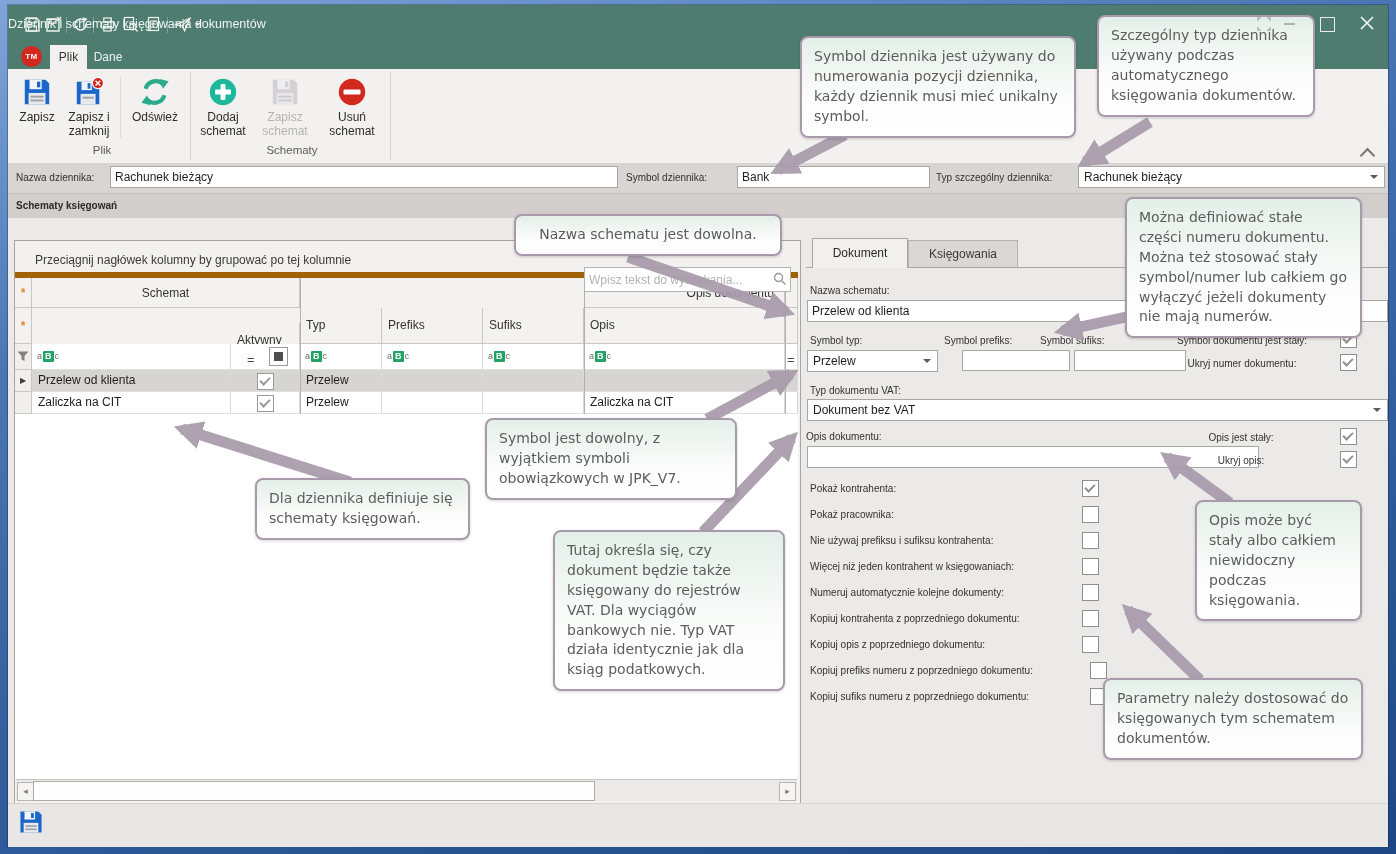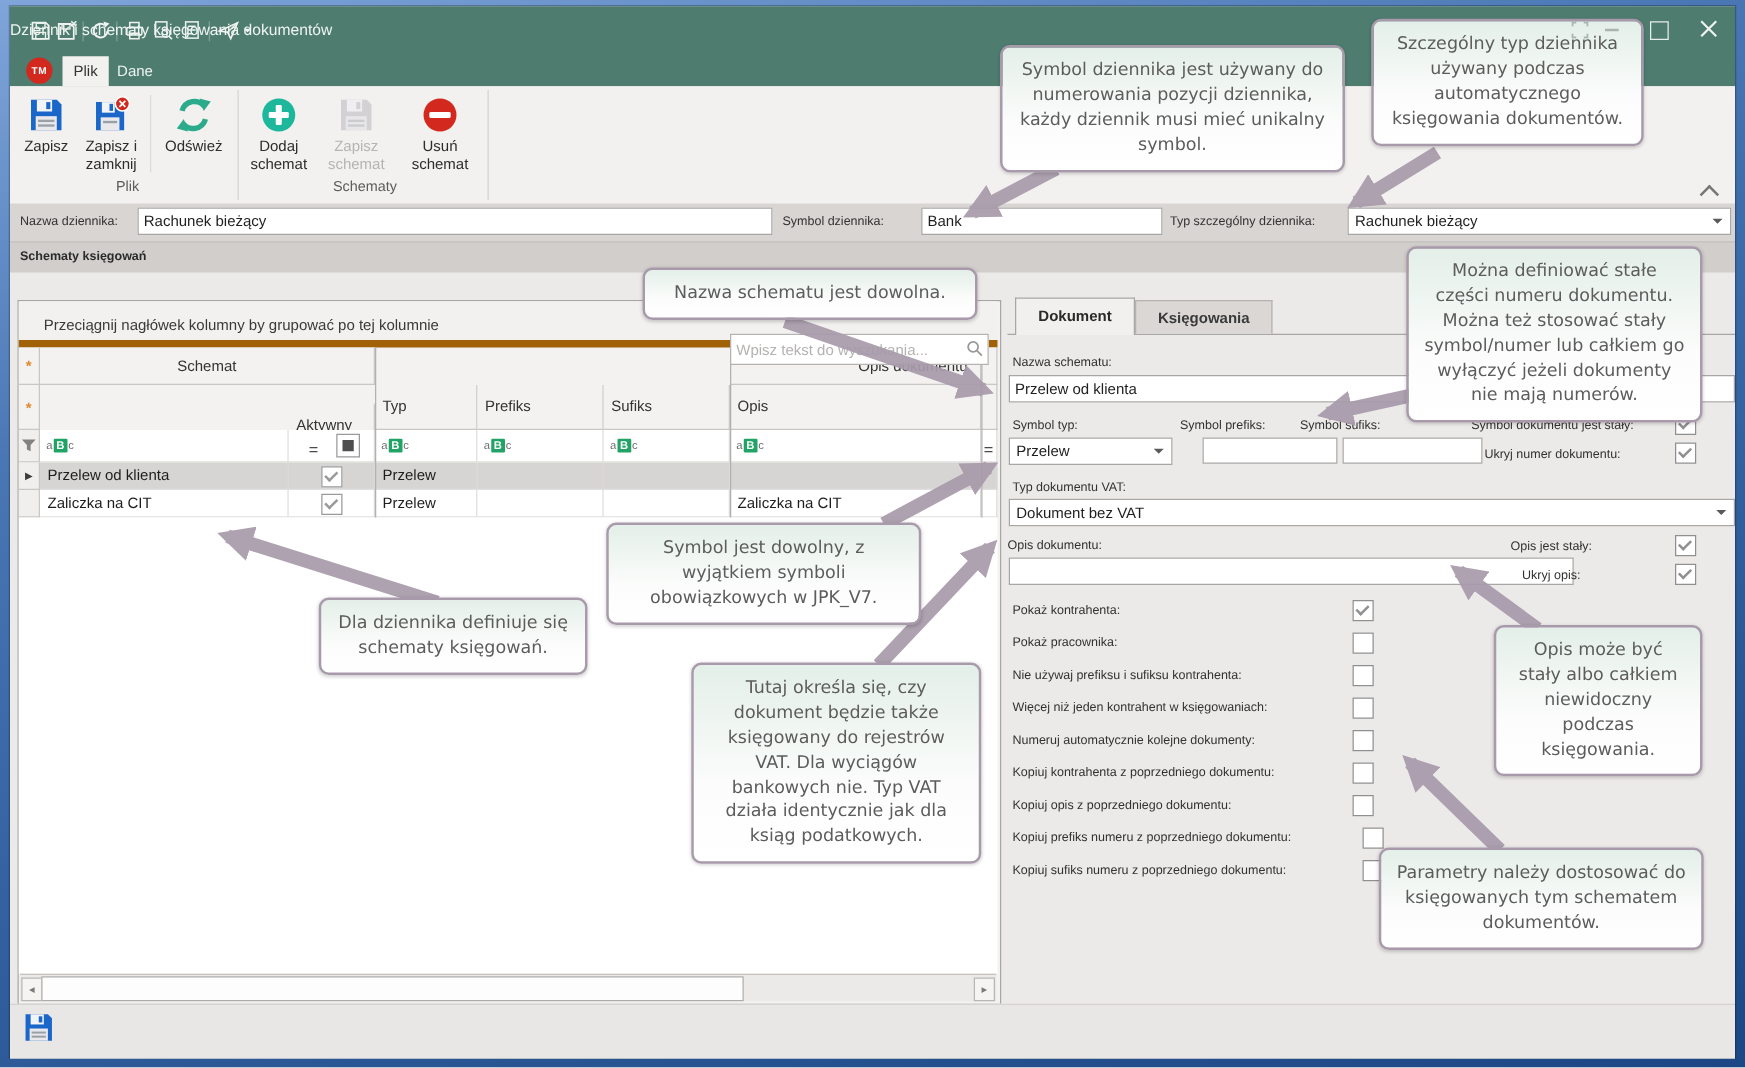--- a/index.html
+++ b/index.html
@@ -41,22 +41,22 @@
   .rowbg{background:#fff}
   .bandline{position:absolute;width:1px;background:#b3b1af}
   .abc{position:absolute;font-size:9px;color:#6a6a6a;display:flex;align-items:center;gap:1px;line-height:11px}
   .abc b{display:inline-block;background:#21a366;color:#fff;font-weight:bold;padding:0 2px;font-size:9px;line-height:11px;border-radius:1px}
   .eq{position:absolute;font-size:13px;color:#4a4a4a}
   .gcb{position:absolute;width:15px;height:15px;background:#fff;border:1px solid #9a9a9a}
   .gcb.checked::after{content:"";position:absolute;left:2px;top:3px;width:8px;height:4px;border-left:2px solid #9a9a9a;border-bottom:2px solid #9a9a9a;transform:rotate(-45deg)}
   .sbar{position:absolute;left:1px;top:538px;width:781px;height:21px;background:#eceae8;border-top:1px solid #c5c3c1}
   .sbtn{position:absolute;top:2px;width:15px;height:17px;background:#f5f4f3;border:1px solid #b8b6b4;color:#7a7a7a;font-size:9px;line-height:16px;text-align:center}
   .sthumb{position:absolute;left:17px;top:1px;width:560px;height:18px;background:#fdfdfd;border:1px solid #aeacaa}
-  .dtab{position:absolute;box-sizing:border-box;text-align:center;font-weight:bold;font-size:12px}
-  .tip{position:absolute;z-index:50;box-sizing:border-box;border:2px solid #a89aab;border-radius:8px;background:linear-gradient(180deg,#e4efe9,#fbfcfb 60%,#fff);color:#5c5c5c;font:14px/1.42 "DejaVu Sans",sans-serif;display:flex;align-items:center;justify-content:center;text-align:center;padding:9px 12px;box-shadow:0 1px 3px rgba(0,0,0,.18)}
+  .dtab{position:absolute;box-sizing:border-box;text-align:center;font-weight:normal;font-size:12px}
+  .tip{position:absolute;z-index:50;box-sizing:border-box;border:2px solid #a89aab;border-radius:8px;background:linear-gradient(180deg,#e4efe9,#fbfcfb 60%,#fff);color:#5c5c5c;font:14px/1.42 "DejaVu Sans",sans-serif;display:flex;align-items:center;justify-content:center;padding:9px 12px;box-shadow:0 1px 3px rgba(0,0,0,.18)}
   .arrows{position:absolute;left:0;top:0;z-index:40;pointer-events:none}
   .chev{position:absolute;width:9px;height:9px;border-left:2px solid #767674;border-top:2px solid #767674;transform:rotate(45deg)}
   .wbtn{position:absolute;display:flex;align-items:center;justify-content:center}
 </style>
 </head>
 <body>
 
 <div class="desktop"></div>
 <div class="win"></div>
 <div class="titlebar"></div>

